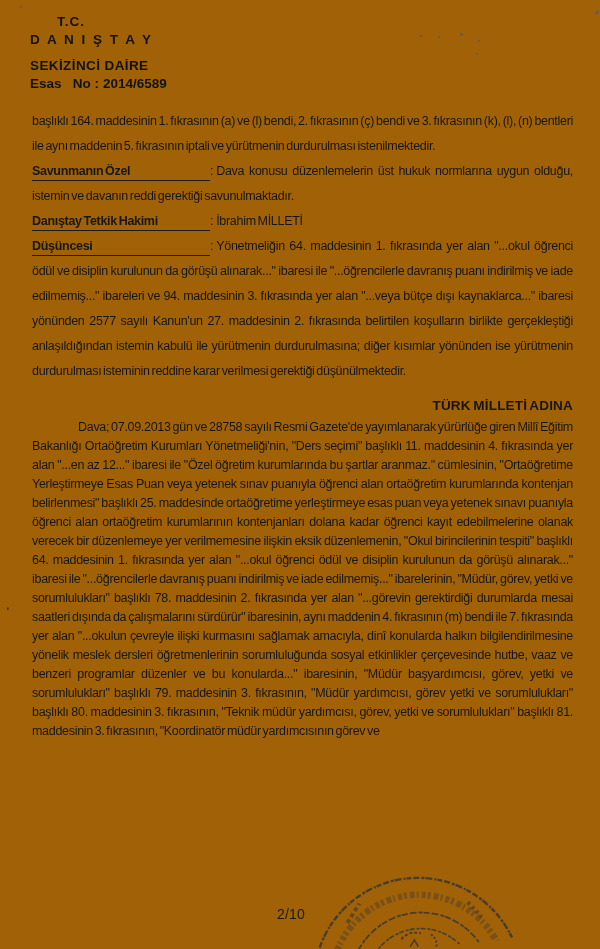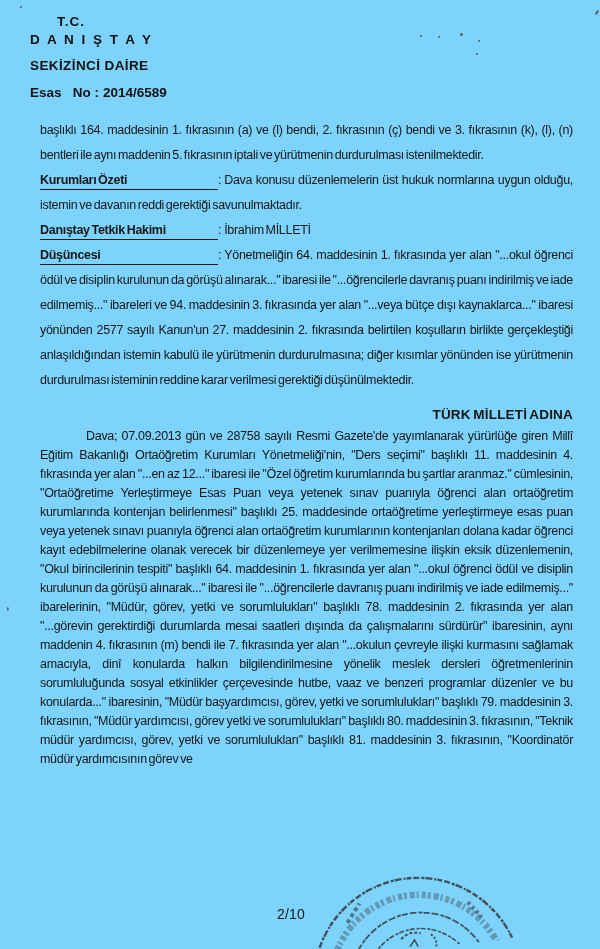--- a/index.html
+++ b/index.html
@@ -7,41 +7,41 @@
   body {
     font-family: "Liberation Sans", sans-serif;
     background: #ffffff;
     color: #171717;
     position: relative;
     overflow: hidden;
   }
   .page {
     position: absolute;
     inset: 0;
-    background: #7dd3fc;
+    background: #a16207;
     overflow: hidden;
   }
 
   
   .doc-header {
     padding: 13px 0 0 30px;
     font-size: 13.5px;
     font-weight: bold;
     line-height: 17px;
     color: #121212;
   }
   .hdr-country { padding-left: 27px; letter-spacing: 1px; }
   .hdr-institution { letter-spacing: 2px; margin-top: 1px; }
   .hdr-chamber { letter-spacing: 0.4px; margin-top: 9px; }
-  .hdr-case { margin-top: 10px; }
+  .hdr-case { margin-top: 1px; }
   .hdr-case .case-value { font-weight: 600; margin-left: 4px; }
 
   
   .doc-body {
-    padding: 17px 27px 0 40px;
+    padding: 17px 27px 0 32px;
     font-size: 12.5px;
     line-height: 25px;
     letter-spacing: -0.3px;
     word-spacing: -1.4px;
     text-align: justify;
     color: #161616;
   }
   .para { margin: 0; }
   .para-label {
     display: inline-block;
@@ -118,21 +118,21 @@
     <div class="hdr-chamber">SEKİZİNCİ DAİRE</div>
     <div class="hdr-case">
       <span class="case-label">Esas&nbsp;&nbsp;&nbsp;No :</span><span class="case-value">2014/6589</span>
     </div>
   </header>
 
   <main class="doc-body">
 
     <p class="para">başlıklı 164. maddesinin 1. fıkrasının (a) ve (l) bendi, 2. fıkrasının (ç) bendi ve 3. fıkrasının (k), (l), (n) bentleri ile aynı maddenin 5. fıkrasının iptali ve yürütmenin durdurulması istenilmektedir.</p>
 
-    <p class="para"><span class="para-label">Kurumları Özeti</span><span class="colon">:</span><span>Dava konusu düzenlemelerin üst hukuk normlarına uygun olduğu, istemin ve davanın reddi gerektiği savunulmaktadır.</span></p>
+    <p class="para"><span class="para-label">Savunmanın Özel</span><span class="colon">:</span><span>Dava konusu düzenlemelerin üst hukuk normlarına uygun olduğu, istemin ve davanın reddi gerektiği savunulmaktadır.</span></p>
 
     <p class="para"><span class="para-label">Danıştay Tetkik Hakimi</span><span class="colon">:</span><span>İbrahim MİLLETİ</span></p>
 
     <p class="para"><span class="para-label">Düşüncesi</span><span class="colon">:</span><span>Yönetmeliğin 64. maddesinin 1. fıkrasında yer alan "...okul öğrenci ödül ve disiplin kurulunun da görüşü alınarak..." ibaresi ile "...öğrencilerle davranış puanı indirilmiş ve iade edilmemiş..." ibareleri ve 94. maddesinin 3. fıkrasında yer alan "...veya bütçe dışı kaynaklarca..." ibaresi yönünden 2577 sayılı Kanun'un 27. maddesinin 2. fıkrasında belirtilen koşulların birlikte gerçekleştiği anlaşıldığından istemin kabulü ile yürütmenin durdurulmasına; diğer kısımlar yönünden ise yürütmenin durdurulması isteminin reddine karar verilmesi gerektiği düşünülmektedir.</span></p>
 
     <h2 class="section-heading">TÜRK MİLLETİ ADINA</h2>
 
 
     <p class="para indent dense">Dava; 07.09.2013 gün ve 28758 sayılı Resmi Gazete'de yayımlanarak yürürlüğe giren Millî Eğitim Bakanlığı Ortaöğretim Kurumları Yönetmeliği'nin, "Ders seçimi" başlıklı 11. maddesinin 4. fıkrasında yer alan "...en az 12..." ibaresi ile "Özel öğretim kurumlarında bu şartlar aranmaz." cümlesinin, "Ortaöğretime Yerleştirmeye Esas Puan veya yetenek sınav puanıyla öğrenci alan ortaöğretim kurumlarında kontenjan belirlenmesi" başlıklı 25. maddesinde ortaöğretime yerleştirmeye esas puan veya yetenek sınavı puanıyla öğrenci alan ortaöğretim kurumlarının kontenjanları dolana kadar öğrenci kayıt edebilmelerine olanak verecek bir düzenlemeye yer verilmemesine ilişkin eksik düzenlemenin, "Okul birincilerinin tespiti" başlıklı 64. maddesinin 1. fıkrasında yer alan "...okul öğrenci ödül ve disiplin kurulunun da görüşü alınarak..." ibaresi ile "...öğrencilerle davranış puanı indirilmiş ve iade edilmemiş..." ibarelerinin, "Müdür, görev, yetki ve sorumlulukları" başlıklı 78. maddesinin 2. fıkrasında yer alan "...görevin gerektirdiği durumlarda mesai saatleri dışında da çalışmalarını sürdürür" ibaresinin, aynı maddenin 4. fıkrasının (m) bendi ile 7. fıkrasında yer alan "...okulun çevreyle ilişki kurmasını sağlamak amacıyla, dinî konularda halkın bilgilendirilmesine yönelik meslek dersleri öğretmenlerinin sorumluluğunda sosyal etkinlikler çerçevesinde hutbe, vaaz ve benzeri programlar düzenler ve bu konularda..." ibaresinin, "Müdür başyardımcısı, görev, yetki ve sorumlulukları" başlıklı 79. maddesinin 3. fıkrasının, "Müdür yardımcısı, görev yetki ve sorumlulukları" başlıklı 80. maddesinin 3. fıkrasının, "Teknik müdür yardımcısı, görev, yetki ve sorumlulukları" başlıklı 81. maddesinin 3. fıkrasının, "Koordinatör müdür yardımcısının görev ve</p>
 

